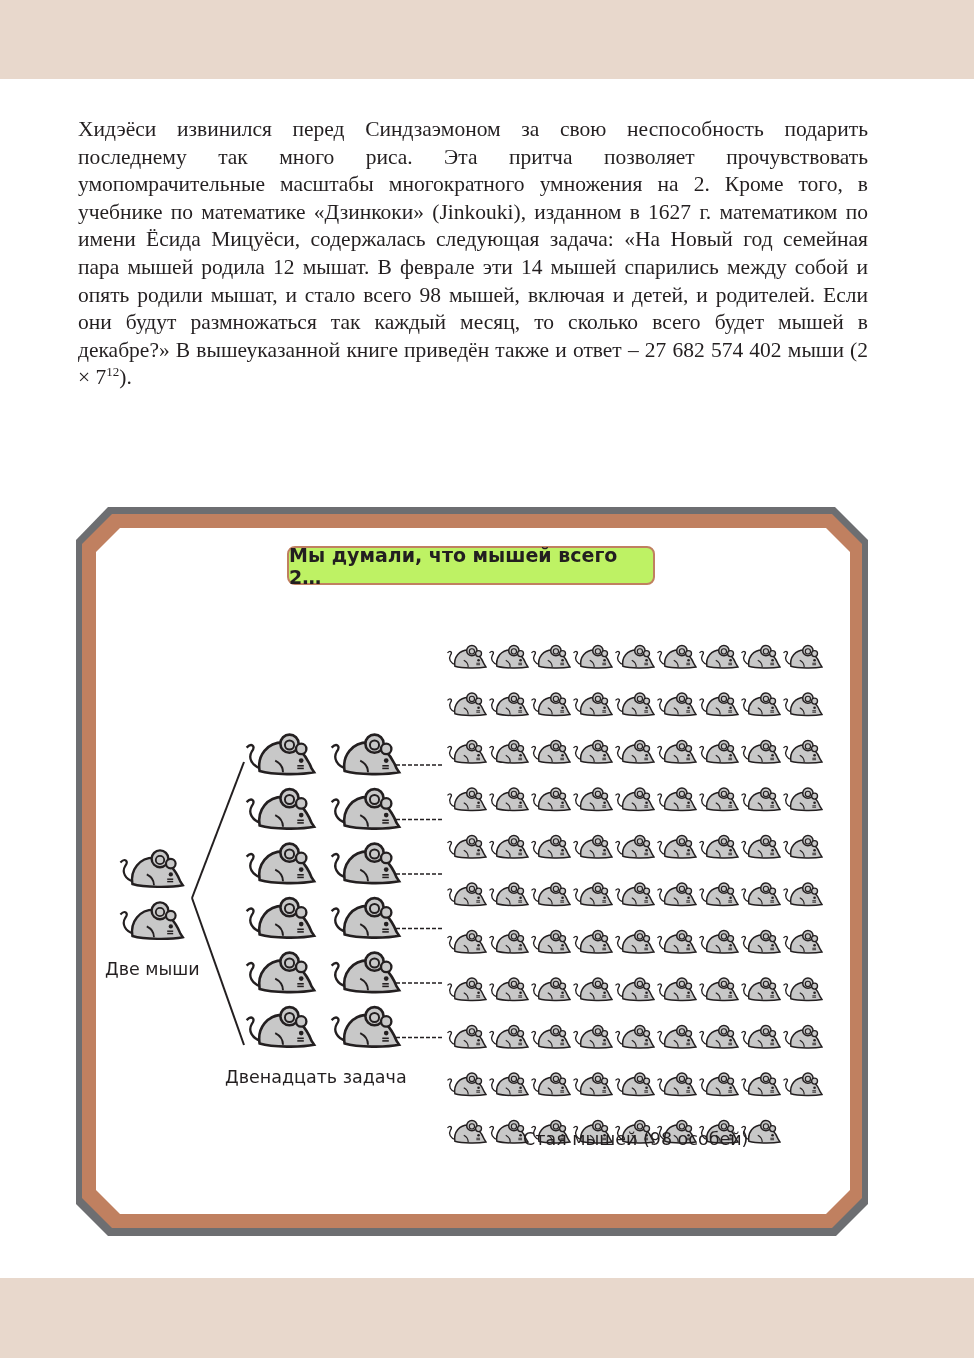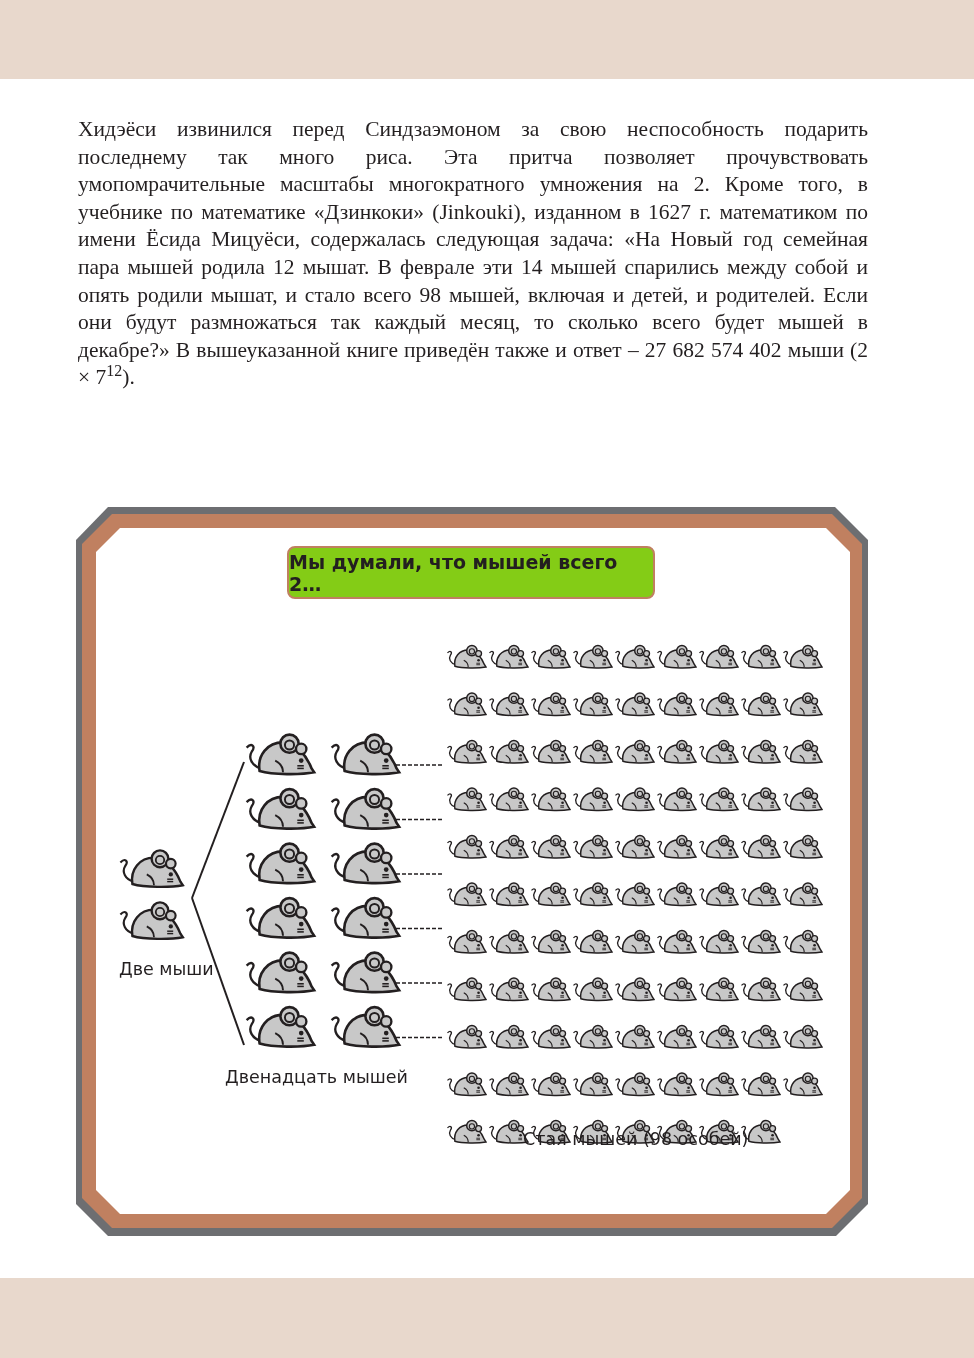--- a/index.html
+++ b/index.html
@@ -3,24 +3,24 @@
 <meta charset="utf-8">
 <style>
   html, body { margin:0; padding:0; }
   body { width:974px; height:1358px; position:relative; background:#ffffff; overflow:hidden; }
   .band { position:absolute; left:0; width:974px; background:#e8d8cc; }
   .band.top { top:0; height:79px; }
   .band.bottom { top:1278px; height:80px; }
   .text-block { position:absolute; left:78px; top:116px; width:790px;
     font-family:"Liberation Serif","DejaVu Serif",serif; font-size:21.5px; line-height:27.6px; color:#231f20; }
   .text-block p { margin:0 0 6px 0; text-align:justify; }
-  .text-block sup { font-size:16px; line-height:0; }
+  .text-block sup { font-size:13px; line-height:0; }
   #frame { position:absolute; left:0; top:0; }
-  .title-box { position:absolute; left:287px; top:546px; width:368px; height:53px;
-    background:#84cc16; border:2px solid #c08060; border-radius:8px; box-sizing:border-box;
+  .title-box { position:absolute; left:287px; top:546px; width:368px; height:39px;
+    background:#bef264; border:2px solid #c08060; border-radius:8px; box-sizing:border-box;
     display:flex; align-items:center; justify-content:center;
     font-family:"DejaVu Sans","Liberation Sans",sans-serif; font-weight:bold; font-size:19px; color:#231f20; }
   .label { position:absolute; font-family:"DejaVu Sans","Liberation Sans",sans-serif; font-size:17.5px; color:#231f20; white-space:nowrap; }
   #mice { position:absolute; left:0; top:0; }
 </style>
 </head>
 <body>
 
 <div class="band top"></div>
 
@@ -173,17 +173,17 @@
       <use href="#mouse" transform="translate(488,1119) scale(0.74)"></use>
       <use href="#mouse" transform="translate(530,1119) scale(0.74)"></use>
       <use href="#mouse" transform="translate(572,1119) scale(0.74)"></use>
       <use href="#mouse" transform="translate(614,1119) scale(0.74)"></use>
       <use href="#mouse" transform="translate(656,1119) scale(0.74)"></use>
       <use href="#mouse" transform="translate(698,1119) scale(0.74)"></use>
       <use href="#mouse" transform="translate(740,1119) scale(0.74)"></use>
     </g>
 </svg>
 
-<div class="label" style="left:119px; top:959px;text-align:center;">Две мыши</div>
-<div class="label" style="left:225px; top:1067px;">Двенадцать мышей</div>
+<div class="label" style="left:105px; top:959px;text-align:center;">Две мыши</div>
+<div class="label" style="left:225px; top:1067px;">Двенадцать задача</div>
 <div class="label" style="left:523px; top:1129px;">Стая мышей (98 особей)</div>
 
 <div class="band bottom"></div>
 
 </body></html>

